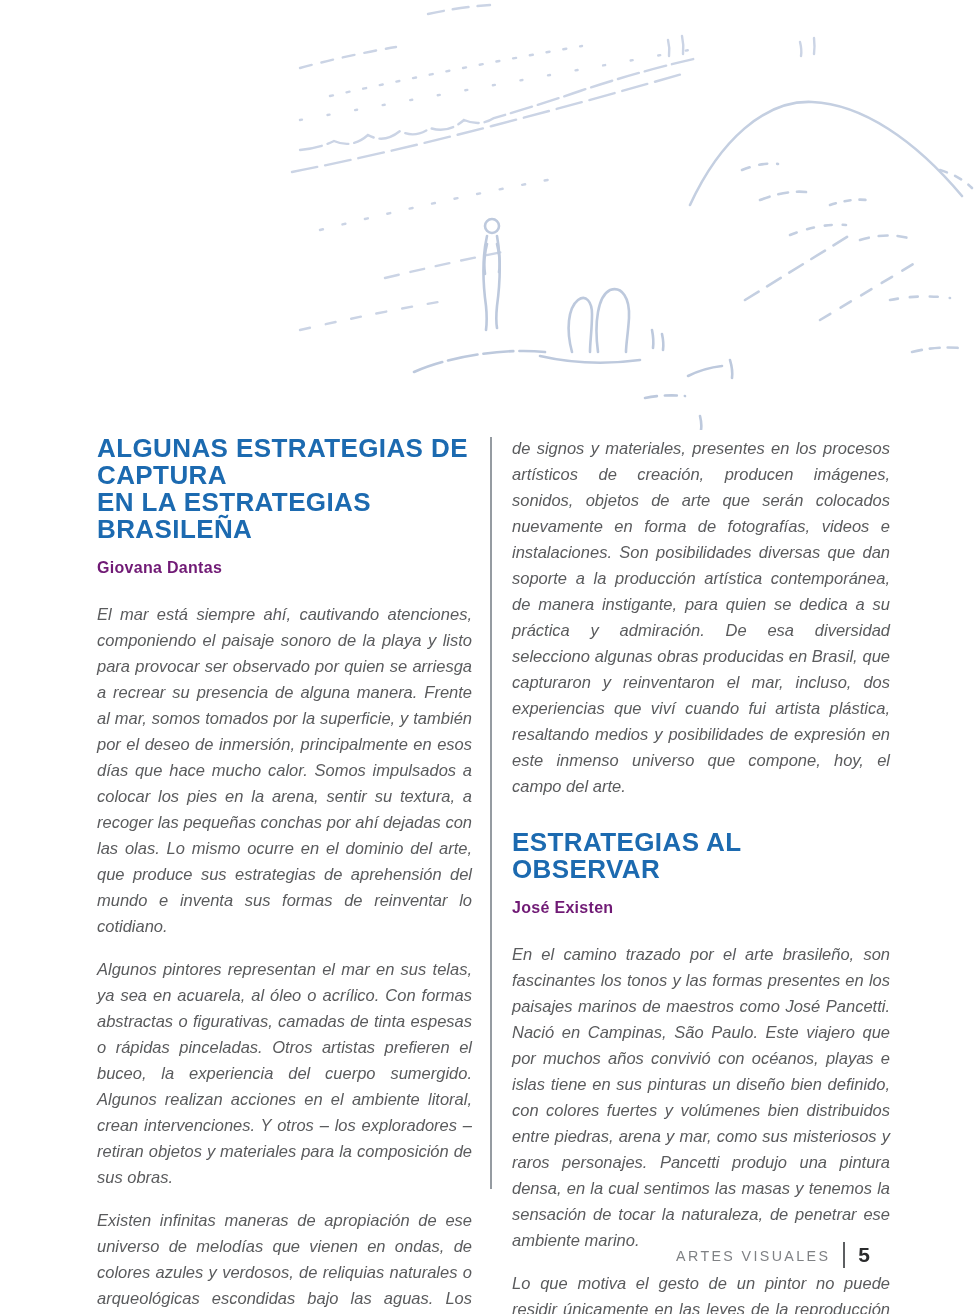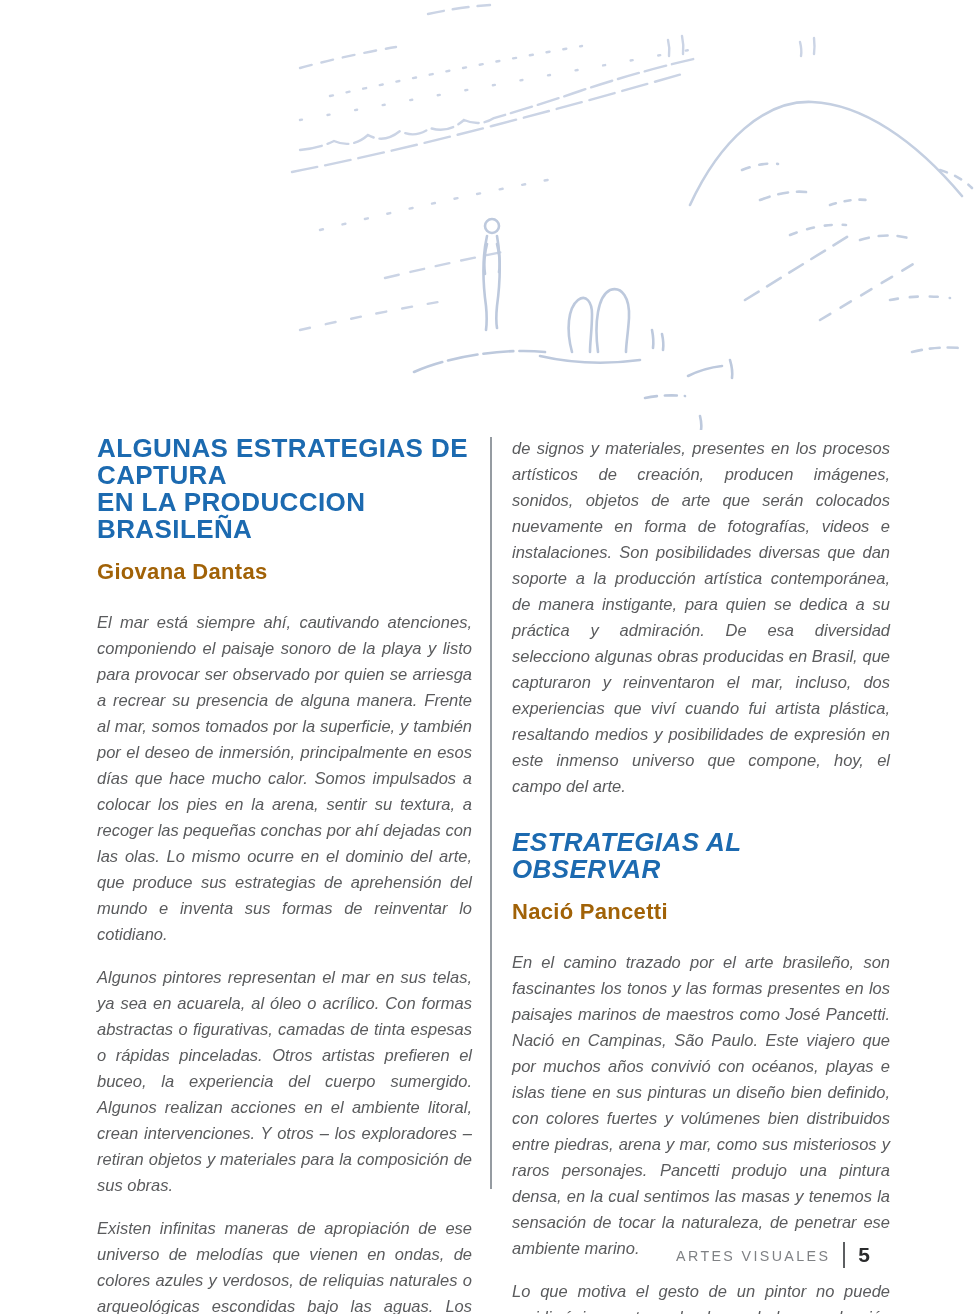--- a/index.html
+++ b/index.html
@@ -21,28 +21,28 @@
     background:#959ba1;
   }
 
   .article-heading {
     margin:0 0 0 0; color:#1c6ab0;
     font-size:26px; line-height:27px; font-weight:700;
     letter-spacing:0.4px;
   }
   .article-heading span { display:block; }
   .author {
-    margin:16px 0 24px 0; color:#a16207;
-    font-size:22px; font-weight:700; letter-spacing:0.3px;
+    margin:16px 0 24px 0; color:#701a75;
+    font-size:16px; font-weight:700; letter-spacing:0.3px;
   }
   .body-par {
     margin:0 0 17px 0; color:#5a5b5d;
     font-size:16.5px; line-height:26px; text-align:justify;font-style:italic;
   }
-  .col-right .article-heading { margin-top:30px;font-style:italic; }
+  .col-right .article-heading { margin-top:30px; }
 
   .footer {
     position:absolute; top:1242px; right:110px;
     display:flex; align-items:center; gap:13px;
   }
   .footer-label {
     color:#7f8184; font-size:15px; letter-spacing:2.5px;
     font-weight:400; transform:scaleX(0.95); transform-origin:right;
   }
   .footer-bar { width:2.5px; height:26px; background:#5c5e61; }
@@ -99,32 +99,32 @@
       <path d="M645,398 q20,-4 40,-2" stroke-dasharray="12 8"></path>
       <path d="M700,416 q2,8 1,14"></path>
     </g>
   </svg>
 
   <div class="columns">
 
     <div class="col-left">
       <h1 class="article-heading">
         <span>ALGUNAS ESTRATEGIAS DE CAPTURA</span>
-        <span>EN LA PRODUCCION BRASILEÑA</span>
+        <span>EN LA ESTRATEGIAS BRASILEÑA</span>
       </h1>
       <p class="author">Giovana Dantas</p>
       <p class="body-par">El mar está siempre ahí, cautivando atenciones, componiendo el paisaje sonoro de la playa y listo para provocar ser observado por quien se arriesga a recrear su presencia de alguna manera. Frente al mar, somos tomados por la superficie, y también por el deseo de inmersión, principalmente en esos días que hace mucho calor. Somos impulsados a colocar los pies en la arena, sentir su textura, a recoger las pequeñas conchas por ahí dejadas con las olas. Lo mismo ocurre en el dominio del arte, que produce sus estrategias de aprehensión del mundo e inventa sus formas de reinventar lo cotidiano.</p>
       <p class="body-par">Algunos pintores representan el mar en sus telas, ya sea en acuarela, al óleo o acrílico. Con formas abstractas o figurativas, camadas de tinta espesas o rápidas pinceladas. Otros artistas prefieren el buceo, la experiencia del cuerpo sumergido. Algunos realizan acciones en el ambiente litoral, crean intervenciones. Y otros – los exploradores – retiran objetos y materiales para la composición de sus obras.</p>
       <p class="body-par"><span>Existen infinitas maneras de apropiación de ese universo de melodías que vienen en ondas, de colores azules y verdosos, de reliquias naturales o arqueológicas escondidas bajo las aguas. Los artistas se vuelcan en sus procesos, articulando formas de captura y reconstrucción poética del mar, utilizando desde las </span></p>
     </div>
 
     <div class="col-right">
       <p class="body-par">de signos y materiales, presentes en los procesos artísticos de creación, producen imágenes, sonidos, objetos de arte que serán colocados nuevamente en forma de fotografías, videos e instalaciones. Son posibilidades diversas que dan soporte a la producción artística contemporánea, de manera instigante, para quien se dedica a su práctica y admiración. De esa diversidad selecciono algunas obras producidas en Brasil, que capturaron y reinventaron el mar, incluso, dos experiencias que viví cuando fui artista plástica, resaltando medios y posibilidades de expresión en este inmenso universo que compone, hoy, el campo del arte.</p>
       <h2 class="article-heading">ESTRATEGIAS AL OBSERVAR</h2>
-      <p class="author">Nació Pancetti</p>
+      <p class="author">José Existen</p>
       <p class="body-par">En el camino trazado por el arte brasileño, son fascinantes los tonos y las formas presentes en los paisajes marinos de maestros como José Pancetti. Nació en Campinas, São Paulo. Este viajero que por muchos años convivió con océanos, playas e islas tiene en sus pinturas un diseño bien definido, con colores fuertes y volúmenes bien distribuidos entre piedras, arena y mar, como sus misteriosos y raros personajes. Pancetti produjo una pintura densa, en la cual sentimos las masas y tenemos la sensación de tocar la naturaleza, de penetrar ese ambiente marino.</p>
       <p class="body-par">Lo que motiva el gesto de un pintor no puede residir únicamente en las leyes de la reproducción de la realidad, y sí en el paisaje en su totalidad y plenitud absoluta, lo que observamos en sus imágenes, que son directas y económicas, renunciando a lo que es superfluo.</p>
     </div>
 
   </div>
 
   <div class="col-divider"></div>
 
   <div class="footer">
     <span class="footer-label">ARTES VISUALES</span>

